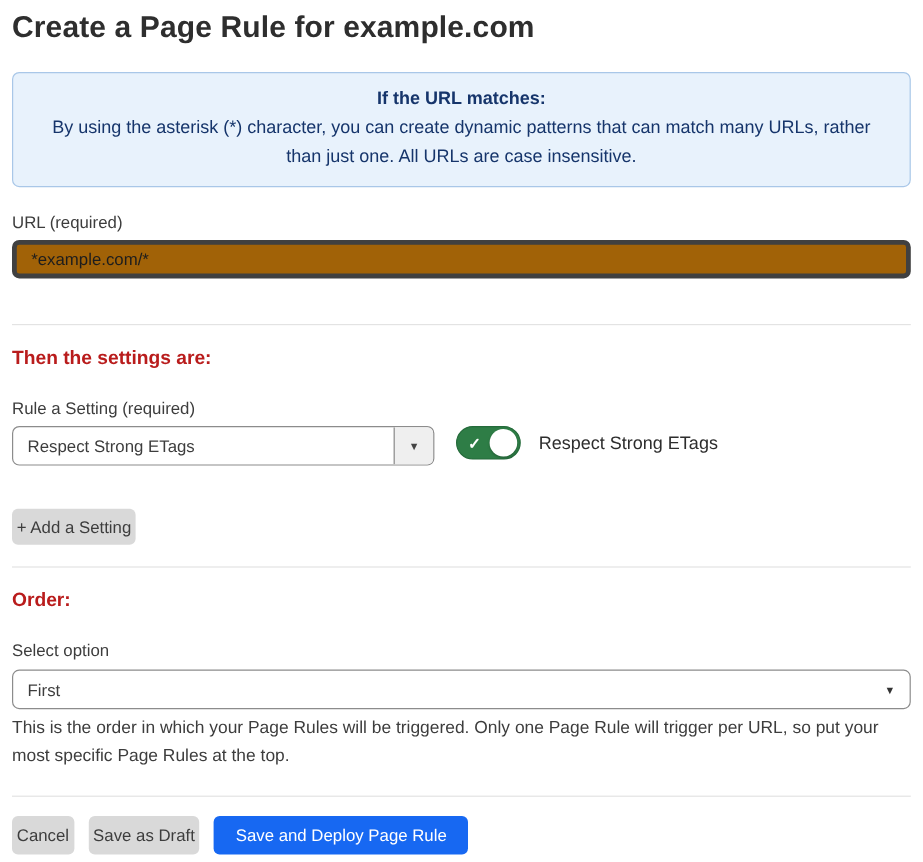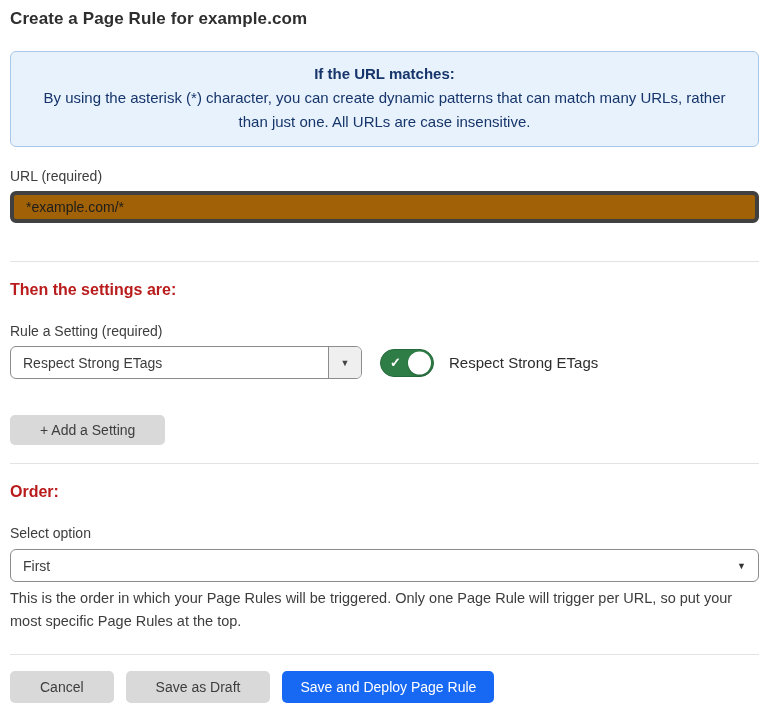--- a/index.html
+++ b/index.html
@@ -6,21 +6,21 @@
   html, body { background: #ffffff; }
   body {
     width: 769px; height: 718px;
     font-family: "Liberation Sans", sans-serif;
     color: #2e2e2e;
     overflow: hidden;
   }
   .container { padding: 9px 10px 0 10px; }
 
   h1.page-title {
-    font-size: 17px; font-weight: 700; color: #2e2e2e;
+    font-size: 25px; font-weight: 700; color: #2e2e2e;
     letter-spacing: .1px;
   }
 
   .info-box {
     margin-top: 22px;
     background: #e8f2fc;
     border: 1px solid #a9c7e8;
     border-radius: 6px;
     padding: 10px 16px 12px 16px;
     color: #16356b;
@@ -67,21 +67,21 @@
     margin-top: 19px;
     font-size: 16px;
     font-weight: 700;
     color: #b91c1c;
   }
   .field-label.spaced { margin-top: 24px; }
 
   .setting-row {
     margin-top: 7px;
     display: flex;
-    align-items: center;
+    align-items: flex-start;
   }
   .select-like {
     display: flex;
     align-items: center;
     height: 33px;
     background: #ffffff;
     border: 1px solid #8c8c8c;
     border-radius: 6px;
     font-size: 14px;
     color: #3d3d3d;
@@ -141,21 +141,21 @@
   }
 
   .gray-btn {
     background: #d9d9d9;
     color: #3d3d3d;
     border: none;
     border-radius: 5px;
     font-family: "Liberation Sans", sans-serif;
     font-size: 14px;
     height: 31px;
-    padding: 0 30px;
+    padding: 0 4px;
     cursor: pointer;
   }
   .add-setting-btn { margin-top: 36px; height: 30px; }
 
   .order-select { width: 100%; margin-top: 8px; gap: 26px; }
   .order-select .chevron {
     margin-right: 12px;
     font-size: 9px;
     color: #333333;
   }

